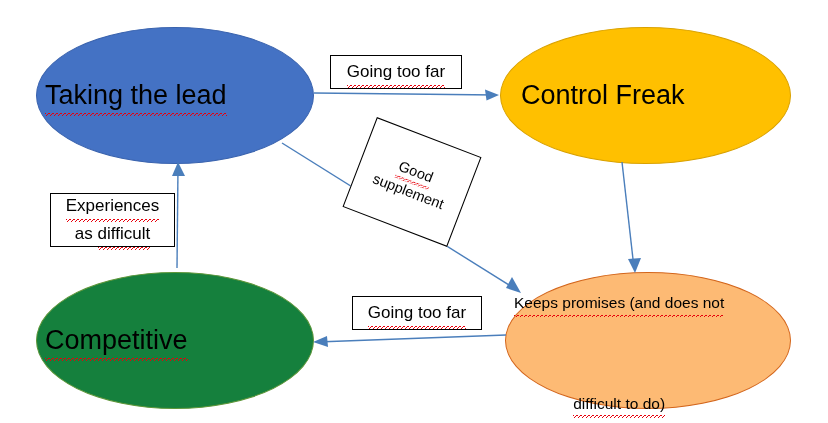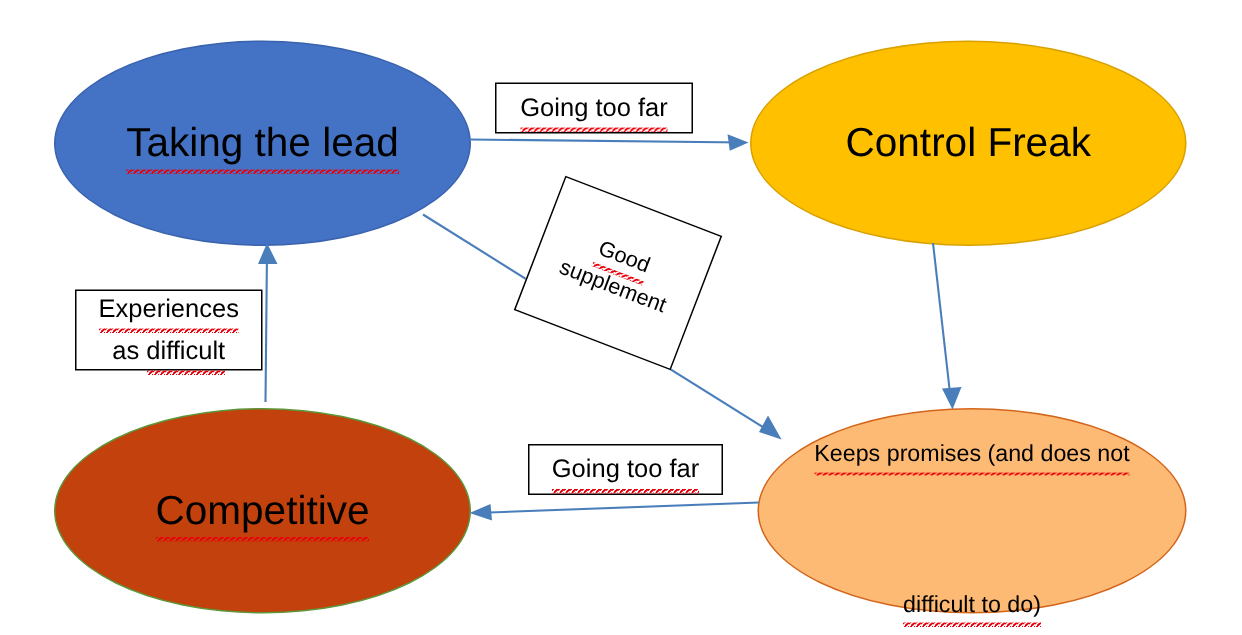--- a/index.html
+++ b/index.html
@@ -14,21 +14,21 @@
     height: 423px;
     background: #ffffff;
     overflow: hidden;
     font-family: "Liberation Sans", sans-serif;
   }
   
   .node {
     position: absolute;
     display: flex;
     align-items: center;
-    justify-content: center;
+    justify-content: flex-start;
     border-radius: 50%;
     box-sizing: border-box;
     text-align: center;
     z-index: 3;
   }
   .node .node-label {
     display: block;
     color: #000000;
     line-height: 1.28;
     padding: 0 8px;
@@ -39,25 +39,25 @@
     background: #4472C4;
     border: 1.5px solid #3A63AE;
   }
   #node-taking-the-lead .node-label { font-size: 27px; }
 
   #node-control-freak {
     left: 500px; top: 27px;  width: 291px; height: 137px;
     background: #FFC000;
     border: 1.5px solid #D9A100;
   }
-  #node-control-freak .node-label { font-size: 27px; }
+  #node-control-freak .node-label { font-size: 27px; margin-left: 12px; }
 
   #node-competitive {
     left: 36px;  top: 272px; width: 278px; height: 137px;
-    background: #c2410c;
+    background: #15803d;
     border: 1.5px solid #5E9639;
   }
   #node-competitive .node-label { font-size: 27px; }
 
   #node-keeps-promises {
     left: 505px; top: 272px; width: 286px; height: 137px;
     background: #fdba74;
     border: 1.5px solid #D3651B;
   }
   #node-keeps-promises .node-label { font-size: 15.5px; line-height: 1.62; }

